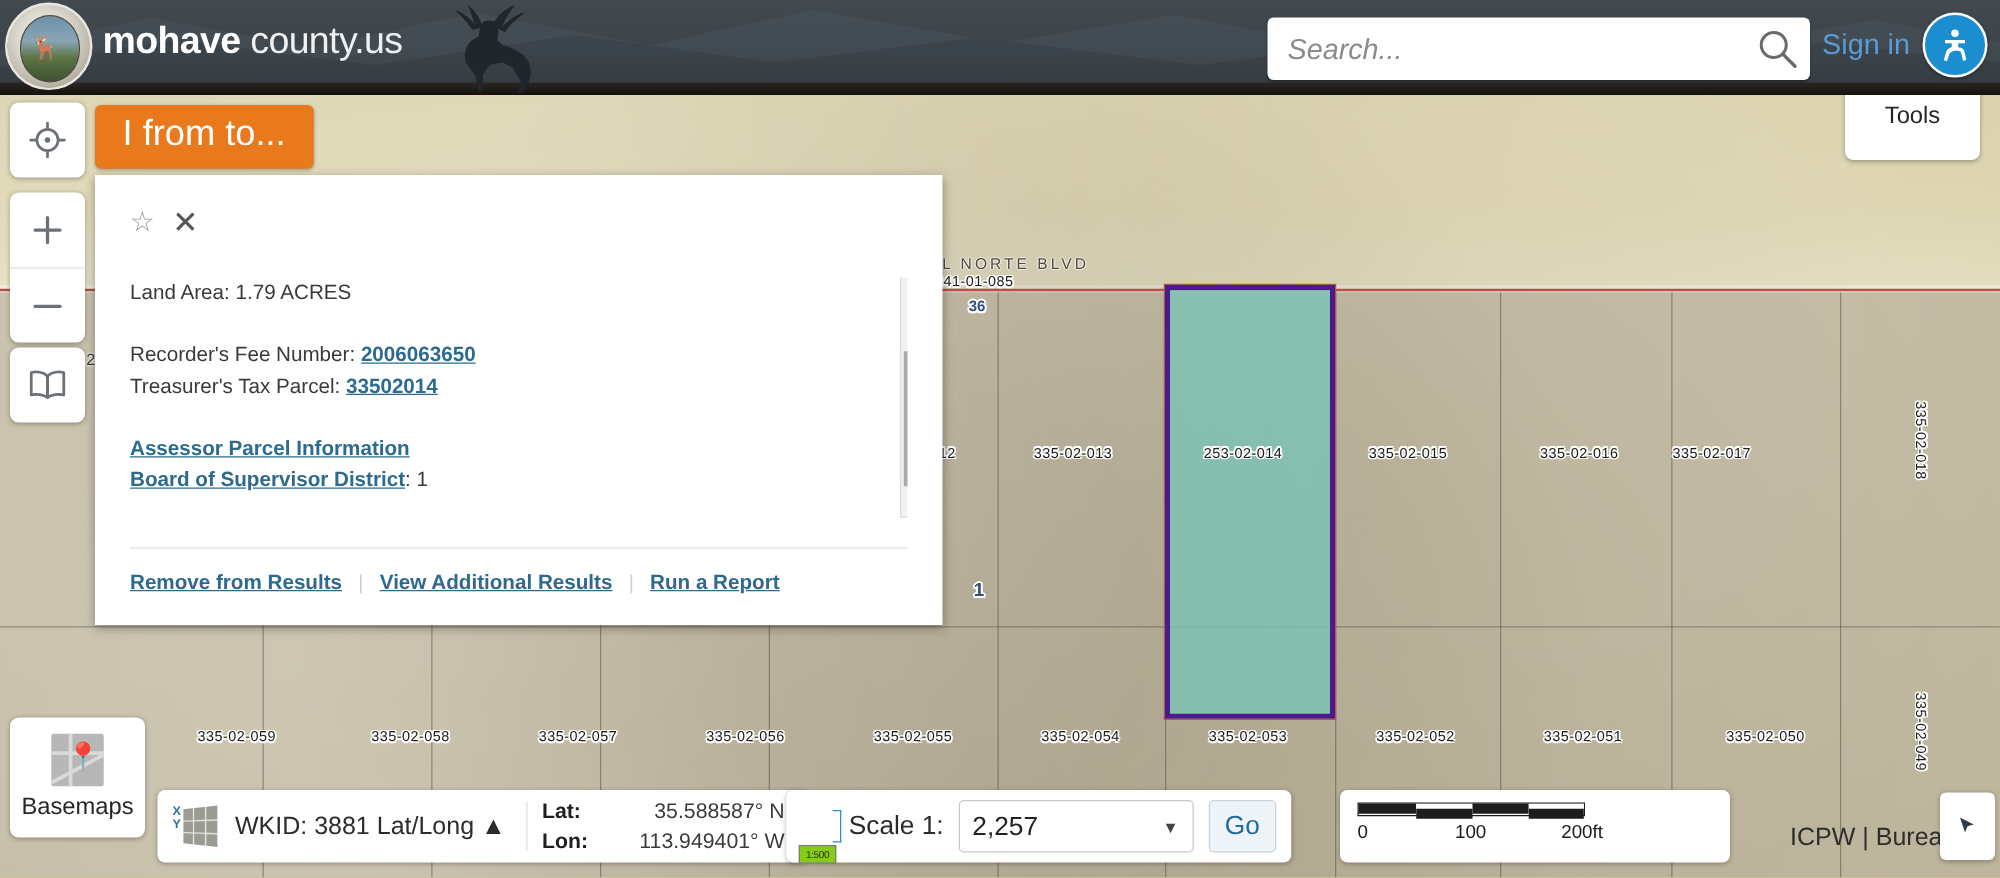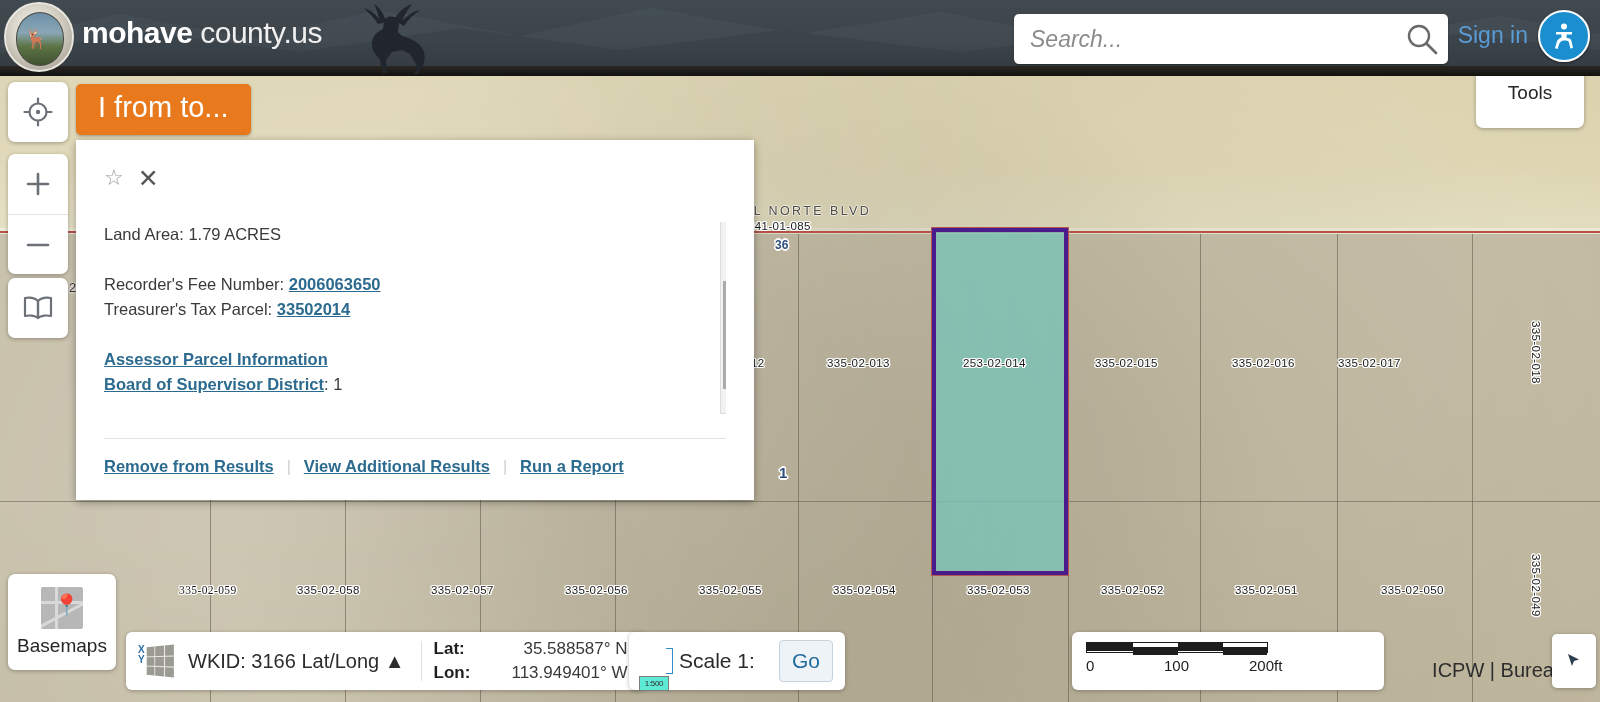--- a/index.html
+++ b/index.html
@@ -274,21 +274,21 @@
     background: #fff; border-radius: 6px; z-index: 28;
     display: flex; align-items: center; padding: 0 12px 0 8px;
     box-shadow: 0 1px 4px rgba(0,0,0,.28);
   }
   .scale-ico {
     width: 34px; height: 30px; position: relative;
     display:flex; align-items:center; justify-content:center;
     margin-right: 8px;
   }
   .scale-ruler {
-    width: 30px; height: 15px; border: 1.5px solid #7d7d75; background:#5eead4;
+    width: 30px; height: 15px; border: 1.5px solid #7d7d75; background:#84cc16;
     font-size: 8px; color: #2f2f2f; display:flex; align-items:center; justify-content:center;
     letter-spacing: -0.3px;
     margin-top: 45px;
   }
   .scale-bracket { position:absolute; right:-2px; top:2px; width:7px; height:26px; border:1.5px solid #2f8fc4; border-left:0; }
   .scale-label { font-size: 21px; color: #2a2a2a; margin-right: 12px; white-space: nowrap; }
   .scale-select {
     width: 188px; height: 42px; border: 1px solid #c8c8c8; border-radius: 4px;
     font-size: 21px; color: #222; padding: 0 10px; background: #fff;
     font-family: "Liberation Sans", sans-serif;
@@ -405,21 +405,21 @@
     <div class="street-label" style="left:743px; top:128px;">EL NORTE BLVD</div>
 
     <div class="parcel-label" style="left:751px; top:281px;">12</div>
     <div class="parcel-label" style="left:827px; top:281px;">335-02-013</div>
     <div class="parcel-label" style="left:963px; top:281px; color:#1a1a1a;">253-02-014</div>
     <div class="parcel-label" style="left:1095px; top:281px;">335-02-015</div>
     <div class="parcel-label" style="left:1232px; top:281px;">335-02-016</div>
     <div class="parcel-label" style="left:1338px; top:281px;">335-02-017</div>
     <div class="parcel-label vert" style="left:1530px; top:245px;">335-02-018</div>
 
-    <div class="parcel-label" style="left:179px; top:508px;font-family:Liberation Serif, serif;">335-02-059</div>
+    <div class="parcel-label" style="left:158px; top:508px;">335-02-059</div>
     <div class="parcel-label" style="left:297px; top:508px;">335-02-058</div>
     <div class="parcel-label" style="left:431px; top:508px;">335-02-057</div>
     <div class="parcel-label" style="left:565px; top:508px;">335-02-056</div>
     <div class="parcel-label" style="left:699px; top:508px;">335-02-055</div>
     <div class="parcel-label" style="left:833px; top:508px;">335-02-054</div>
     <div class="parcel-label" style="left:967px; top:508px;">335-02-053</div>
     <div class="parcel-label" style="left:1101px; top:508px;">335-02-052</div>
     <div class="parcel-label" style="left:1235px; top:508px;">335-02-051</div>
     <div class="parcel-label" style="left:1381px; top:508px;">335-02-050</div>
     <div class="parcel-label vert" style="left:1530px; top:478px;">335-02-049</div>
@@ -525,40 +525,44 @@
       <div class="bm-pin">📍</div>
     </div>
     <div class="basemaps-label">Basemaps</div>
   </div>
 
   <div class="coord-widget">
     <div class="xy-ico">
       <div class="xy-grid"></div>
       <div class="xy-letters">X<br>Y</div>
     </div>
-    <div class="wkid-text">WKID: 3166 Lat/Long ▲</div>
+    <div class="wkid-text">WKID: 3881 Lat/Long ▲</div>
     <div class="coord-div"></div>
     <div class="latlon">
       <div class="latlon-row">
         <span class="ll-key">Lat:</span>
         <span class="ll-val">35.588587° N</span>
       </div>
       <div class="latlon-row">
         <span class="ll-key">Lon:</span>
         <span class="ll-val">113.949401° W</span>
       </div>
     </div>
   </div>
 
   <div class="scale-widget">
     <div class="scale-ico">
       <div class="scale-ruler">1:500</div>
       <div class="scale-bracket"></div>
     </div>
     <div class="scale-label">Scale 1:</div>
+    <div class="sel-wrap">
+      <select class="scale-select"><option value="2,257">2,257</option><option value="1,128">1,128</option><option value="4,514">4,514</option><option value="9,028">9,028</option><option value="18,056">18,056</option></select>
+      <span class="sel-chev">▼</span>
+    </div>
     <button class="go-btn">Go</button>
   </div>
 
   <div class="scalebar-widget">
     <div class="sbar">
       <div class="seg" style="left:0; width:46px;"></div>
       <div class="seg" style="left:46px; width:45px; background:#fff;"></div>
       <div class="seg" style="left:91px; width:45px;"></div>
       <div class="seg" style="left:136px; width:44px; background:#fff;"></div>
       <div class="seg" style="left:46px; top:4px; width:45px;"></div>

